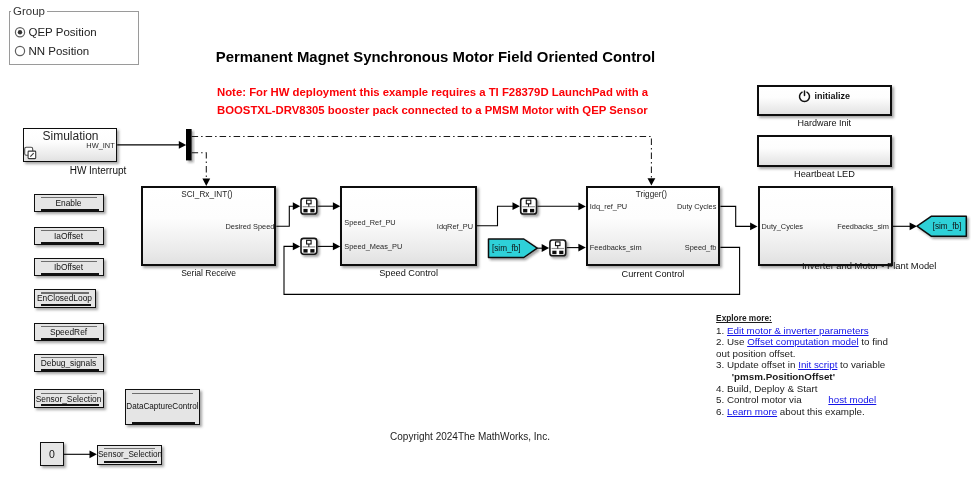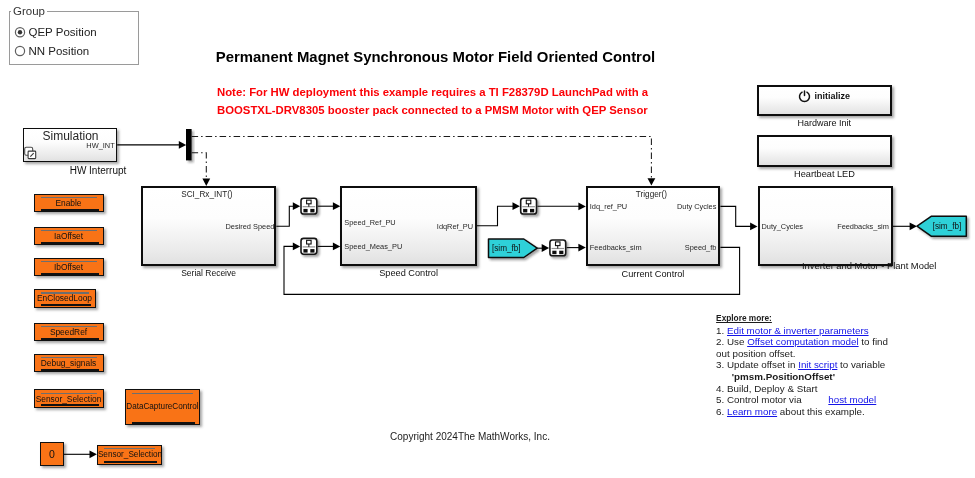--- a/index.html
+++ b/index.html
@@ -2,21 +2,21 @@
 <html><head>
 <meta charset="utf-8">
 <style>
 html,body{margin:0;padding:0;background:#fff;}
 #canvas{position:relative;width:975px;height:478px;background:#fff;overflow:hidden;
   font-family:"Liberation Sans",sans-serif;}
 .abs{position:absolute;}
 .blk{position:absolute;border:2px solid #0d0d0d;
   background:linear-gradient(180deg,#ffffff 0%,#fdfdfd 40%,#e9e9e9 85%,#e1e1e1 100%);
   box-shadow:2px 2px 2.5px rgba(40,40,40,0.42);box-sizing:border-box;}
-.ds{position:absolute;border:1.3px solid #101010;background:#f97316;
+.ds{position:absolute;border:1.3px solid #101010;background:#e5e5e5;
   box-shadow:2px 2px 2.5px rgba(40,40,40,0.42);box-sizing:border-box;}
 .ds .tl{position:absolute;left:6px;right:6px;top:2.4px;height:1.2px;background:#6e6e6e;}
 .ds .bl{position:absolute;left:6px;right:4px;bottom:0.7px;height:1.8px;background:#111;}
 .ds .txt{position:absolute;left:0;right:0;top:50%;transform:translateY(-52%);
   text-align:center;font-size:8.4px;color:#111;white-space:nowrap;}
 .lbl{position:absolute;transform:translate(-50%,-50%);font-size:8.6px;color:#111;
   white-space:nowrap;text-align:center;}
 .pl{position:absolute;font-size:7.4px;color:#262626;white-space:nowrap;}
 .plc{transform:translate(-50%,-50%);}
 .pll{transform:translateY(-50%);}

